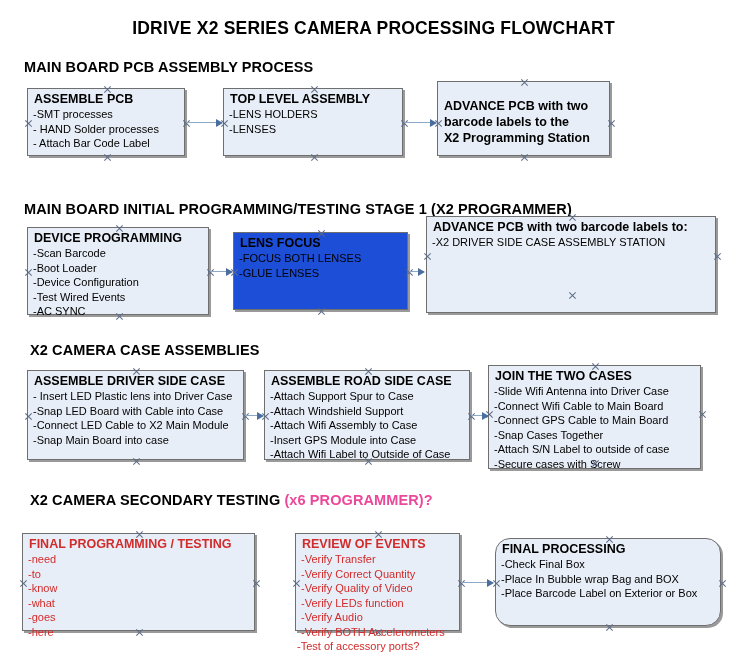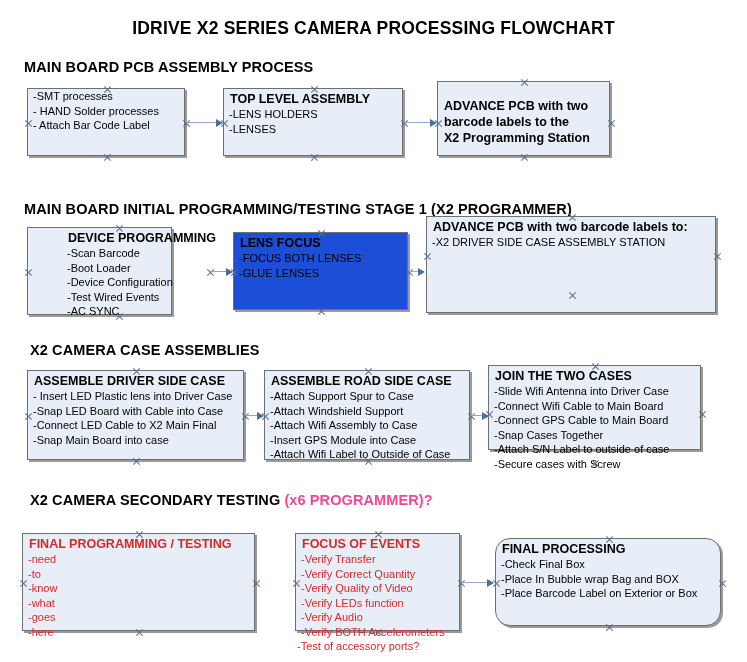--- a/index.html
+++ b/index.html
@@ -82,20 +82,21 @@
 </head>
 <body>
 
 <div class="canvas">
 
   <div class="doc-title">IDRIVE X2  SERIES CAMERA PROCESSING FLOWCHART</div>
 
   <div class="section-title" style="left:24px;top:59px;">MAIN BOARD PCB ASSEMBLY PROCESS</div>
 
   <div class="box" style="left:27px;top:88px;width:158px;height:68px;">
+    <div class="bhead">ASSEMBLE PCB</div>
     <div class="blines">
       <div>-SMT processes</div>
       <div>- HAND Solder processes</div>
       <div>- Attach Bar Code Label</div>
     </div>
     <span class="hx" style="left:0;top:34px;"></span>
     <span class="hx" style="left:79px;top:0;"></span>
     <span class="hx" style="left:79px;top:68px;"></span>
     <span class="hx" style="left:158px;top:34px;"></span>
   </div>
@@ -123,21 +124,21 @@
       <div> X2 Programming Station</div>
     </div>
     <span class="hx" style="left:0;top:41px;"></span>
     <span class="hx" style="left:86px;top:0;"></span>
     <span class="hx" style="left:86px;top:75px;"></span>
     <span class="hx" style="left:173px;top:41px;"></span>
   </div>
 
   <div class="section-title" style="left:24px;top:201px;">MAIN BOARD INITIAL PROGRAMMING/TESTING STAGE 1 (X2 PROGRAMMER)</div>
 
-  <div class="box" style="left:27px;top:227px;width:145px;height:88px;padding-left:34px;">
+  <div class="box" style="left:27px;top:227px;width:182px;height:88px;">
     <div class="bhead">DEVICE PROGRAMMING</div>
     <div class="blines">
       <div>-Scan Barcode</div>
       <div>-Boot Loader</div>
       <div>-Device Configuration</div>
       <div>-Test Wired Events</div>
       <div>-AC SYNC</div>
     </div>
     <span class="hx" style="left:0;top:44px;"></span>
     <span class="hx" style="left:91px;top:0;"></span>
@@ -172,21 +173,21 @@
     <span class="hx" style="left:290px;top:39px;"></span>
   </div>
 
   <div class="section-title" style="left:30px;top:342px;">X2 CAMERA CASE ASSEMBLIES</div>
 
   <div class="box" style="left:27px;top:370px;width:217px;height:90px;">
     <div class="bhead">ASSEMBLE DRIVER SIDE CASE</div>
     <div class="blines">
       <div>- Insert LED Plastic lens into Driver Case</div>
       <div>-Snap LED Board with Cable into Case</div>
-      <div>-Connect LED Cable to X2 Main Final</div>
+      <div>-Connect LED Cable to X2 Main Module</div>
       <div>-Snap Main Board into case</div>
     </div>
     <span class="hx" style="left:0;top:45px;"></span>
     <span class="hx" style="left:108px;top:0;"></span>
     <span class="hx" style="left:108px;top:90px;"></span>
     <span class="hx" style="left:217px;top:45px;"></span>
   </div>
 
   <div class="arrow" style="left:245px;top:415px;width:18px;"></div>
 
@@ -200,21 +201,21 @@
       <div>-Attach Wifi Label to Outside of Case</div>
     </div>
     <span class="hx" style="left:0;top:45px;"></span>
     <span class="hx" style="left:103px;top:0;"></span>
     <span class="hx" style="left:103px;top:90px;"></span>
     <span class="hx" style="left:206px;top:45px;"></span>
   </div>
 
   <div class="arrow" style="left:471px;top:415px;width:17px;"></div>
 
-  <div class="box" style="left:488px;top:365px;width:213px;height:85px;">
+  <div class="box" style="left:488px;top:365px;width:213px;height:104px;">
     <div class="bhead">JOIN THE TWO CASES</div>
     <div class="blines">
       <div>-Slide Wifi Antenna into Driver Case</div>
       <div>-Connect Wifi Cable to Main Board</div>
       <div>-Connect GPS Cable to Main Board</div>
       <div>-Snap Cases Together</div>
       <div>-Attach S/N Label to outside of case</div>
       <div>-Secure cases with Screw</div>
     </div>
     <span class="hx" style="left:0;top:48px;"></span>
@@ -237,21 +238,21 @@
       <div>-goes</div>
       <div>-here</div>
     </div>
     <span class="hx" style="left:0;top:49px;"></span>
     <span class="hx" style="left:116px;top:0;"></span>
     <span class="hx" style="left:116px;top:98px;"></span>
     <span class="hx" style="left:233px;top:49px;"></span>
   </div>
 
   <div class="box red" style="left:295px;top:533px;width:165px;height:98px;">
-    <div class="bhead">FOCUS OF EVENTS</div>
+    <div class="bhead">REVIEW OF EVENTS</div>
     <div class="blines">
       <div>-Verify Transfer</div>
       <div>-Verify Correct Quantity</div>
       <div>-Verify Quality of Video</div>
       <div>-Verify LEDs function</div>
       <div>-Verify Audio</div>
       <div>-Verify BOTH Accelerometers</div>
       <div style="margin-left:-4px;">-Test of accessory ports?</div>
     </div>
     <span class="hx" style="left:0;top:49px;"></span>

